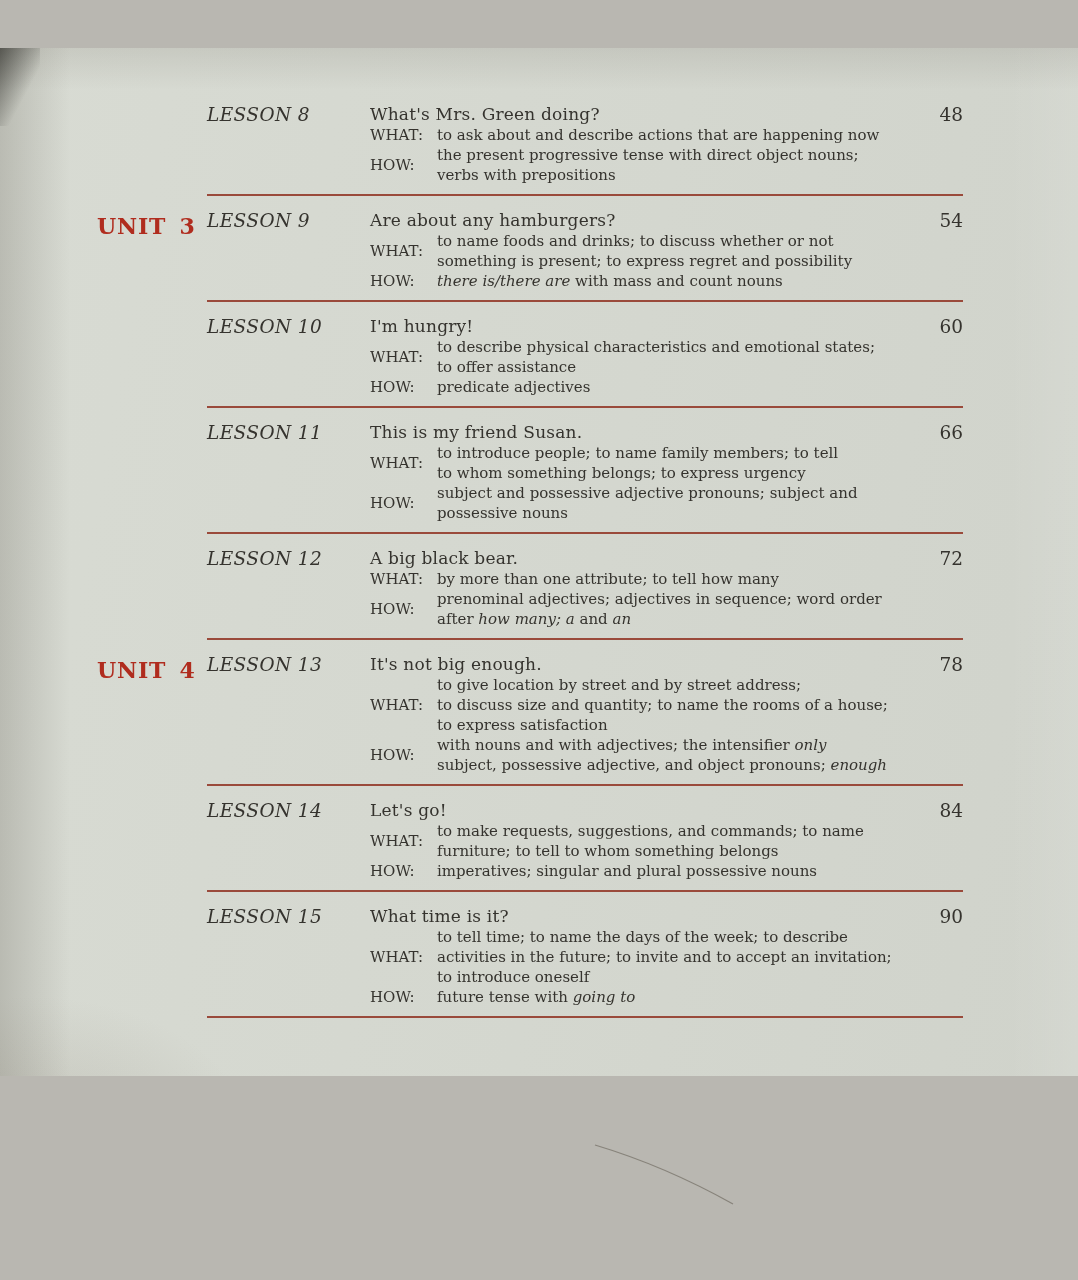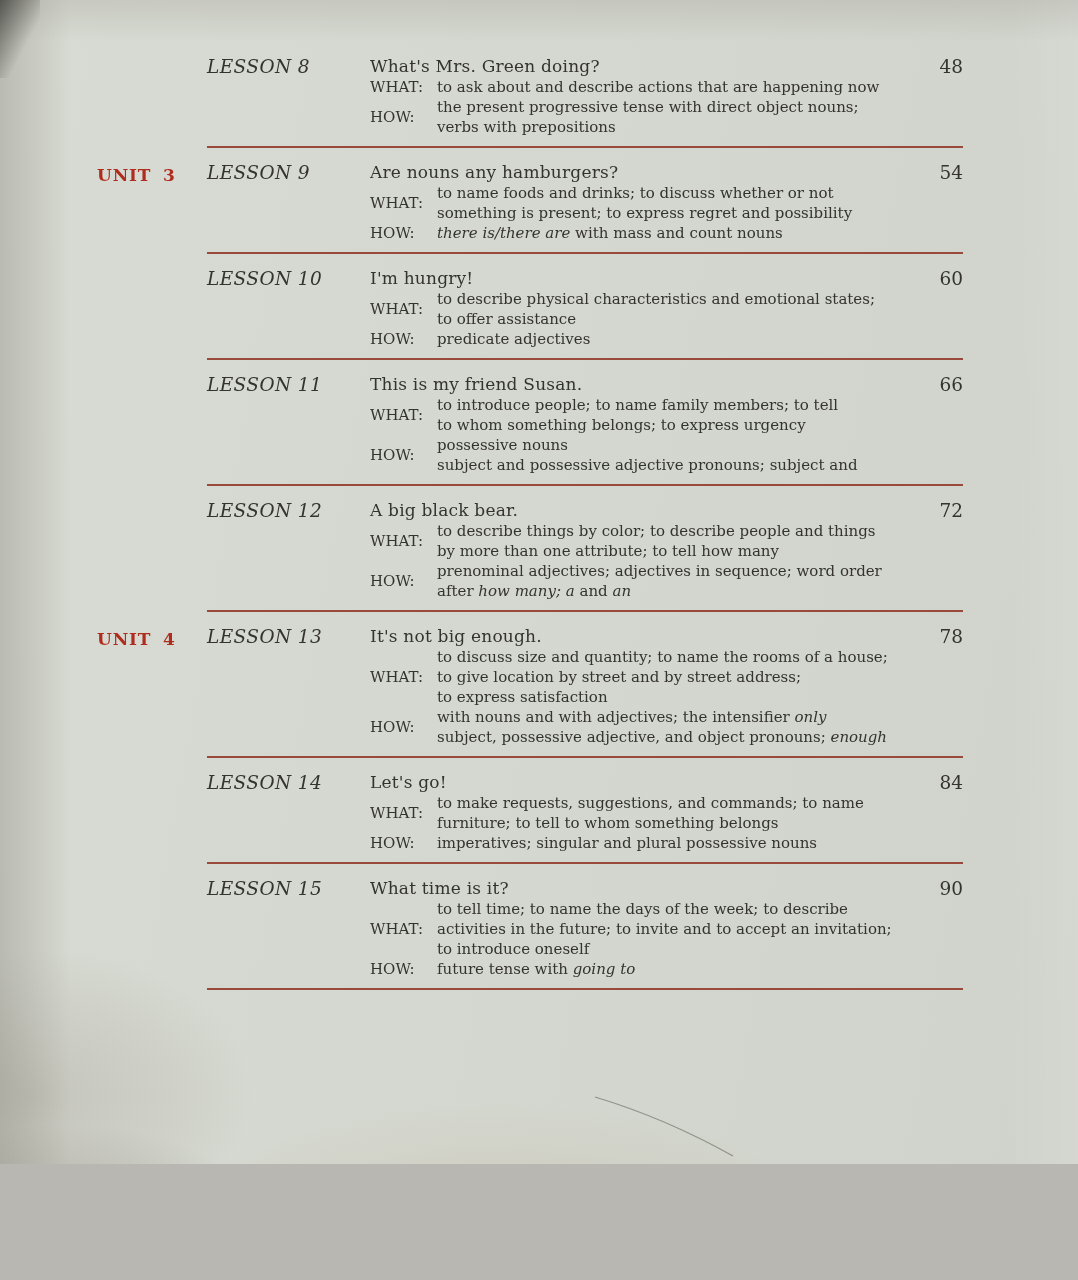--- a/index.html
+++ b/index.html
@@ -3,57 +3,58 @@
 <meta charset="utf-8">
 <style>
   html, body { margin: 0; padding: 0; }
   body {
     width: 1078px; height: 1280px; overflow: hidden;
     font-family: "DejaVu Serif", serif;
     background: #b9b7b1;
   }
   .page {
     position: relative;
-    width: 1078px; height: 1164px;
+    width: 1078px; height: 1028px;
     color: var(--text-color, #35332e);
     background:
       radial-gradient(60px 14px at 385px 1276px, rgba(50,40,22,0.55), rgba(50,40,22,0) 75%),
       radial-gradient(95px 42px at 310px 1266px, rgba(104,70,28,0.50), rgba(104,70,28,0) 72%),
       radial-gradient(120px 52px at 520px 1260px, rgba(140,95,45,0.42), rgba(140,95,45,0) 70%),
       radial-gradient(160px 62px at 700px 1254px, rgba(150,105,55,0.38), rgba(150,105,55,0) 70%),
       radial-gradient(220px 85px at 420px 1238px, rgba(160,120,70,0.30), rgba(160,120,70,0) 70%),
       radial-gradient(150px 60px at 1005px 1262px, rgba(150,110,60,0.30), rgba(150,110,60,0) 70%),
       radial-gradient(260px 130px at 70px 1215px, rgba(110,100,90,0.28), rgba(110,100,90,0) 70%),
       radial-gradient(320px 210px at 30px 1095px, rgba(128,118,103,0.22), rgba(128,118,103,0) 70%),
       radial-gradient(520px 270px at 500px 1305px, rgba(170,140,95,0.28), rgba(170,140,95,0) 75%),
       linear-gradient(to right, rgba(100,96,86,0.26) 0px, rgba(100,96,86,0) 70px),
       linear-gradient(to bottom, rgba(118,114,104,0.16) 0px, rgba(118,114,104,0) 42px),
       linear-gradient(to left, rgba(255,255,255,0.10) 0px, rgba(255,255,255,0) 70px),
       linear-gradient(100deg, #d8dbd3 0%, #d4d7cf 55%, #d0d3cb 100%);
+    margin-top: 48px;
   }
   .corner-shadow {
     position: absolute; top: 0; left: 0; width: 40px; height: 78px;
     background: linear-gradient(118deg, rgba(24,24,20,0.58) 0%, rgba(24,24,20,0) 62%);
   }
   .scratch { position: absolute; left: 585px; top: 1088px; }
 
   .toc { position: absolute; left: 207px; top: 50px; width: 756px; }
 
   .entry {
     position: relative;
     display: grid;
     grid-template-columns: 163px 1fr;
     padding: 14px 0 9px 0;
     border-bottom: 2px solid var(--rule-color, #9a4a3b);
   }
   .entry:first-child { padding-top: 6px; }
 
   .unit {
     position: absolute; left: -110px; top: 17px;
-    font-size: 17px; font-weight: bold;
+    font-size: 22px; font-weight: bold;
     letter-spacing: 0.8px; word-spacing: 5px;
     color: var(--unit-color, #b02c1e);
     text-align: right;
   }
   .lesson {
     font-style: italic; font-size: 18.5px; line-height: 21px;
     letter-spacing: 0.4px;
   }
   .title-row {
     display: flex; justify-content: space-between; align-items: flex-end;
@@ -95,21 +96,21 @@
               <div class="toc-line"><span>verbs with prepositions</span></div>
             </div>
       </div>
     </div>
   </section>
       <section class="entry">
     <div class="unit">UNIT 3</div>
     <div class="lesson">LESSON 9</div>
     <div class="content">
       <div class="title-row">
-        <span class="title">Are nouns any hamburgers?</span>
+        <span class="title">Are about any hamburgers?</span>
         <span class="pagenum">54</span>
       </div>
       <div class="desc-row">
         <span class="desc-label">WHAT:</span>
         <div class="desc-text">
               <div class="toc-line"><span>to name foods and drinks; to discuss whether or not</span></div>
               <div class="toc-line"><span>something is present; to express regret and possibility</span></div>
             </div>
       </div>
       <div class="desc-row">
@@ -154,38 +155,37 @@
       <div class="desc-row">
         <span class="desc-label">WHAT:</span>
         <div class="desc-text">
               <div class="toc-line"><span>to introduce people; to name family members; to tell</span></div>
               <div class="toc-line"><span>to whom something belongs; to express urgency</span></div>
             </div>
       </div>
       <div class="desc-row">
         <span class="desc-label">HOW:</span>
         <div class="desc-text">
+              <div class="toc-line"><span>subject and possessive adjective pronouns; subject and</span></div>
               <div class="toc-line"><span>possessive nouns</span></div>
-              <div class="toc-line"><span>subject and possessive adjective pronouns; subject and</span></div>
             </div>
       </div>
     </div>
   </section>
       <section class="entry">
 
     <div class="lesson">LESSON 12</div>
     <div class="content">
       <div class="title-row">
         <span class="title">A big black bear.</span>
         <span class="pagenum">72</span>
       </div>
       <div class="desc-row">
         <span class="desc-label">WHAT:</span>
         <div class="desc-text">
-              <div class="toc-line"><span>to describe things by color; to describe people and things</span></div>
               <div class="toc-line"><span>by more than one attribute; to tell how many</span></div>
             </div>
       </div>
       <div class="desc-row">
         <span class="desc-label">HOW:</span>
         <div class="desc-text">
               <div class="toc-line"><span>prenominal adjectives; adjectives in sequence; word order</span></div>
               <div class="toc-line"><span>after </span><span class="it">how many; a</span><span> and </span><span class="it">an</span></div>
             </div>
       </div>
@@ -195,22 +195,22 @@
     <div class="unit">UNIT 4</div>
     <div class="lesson">LESSON 13</div>
     <div class="content">
       <div class="title-row">
         <span class="title">It's not big enough.</span>
         <span class="pagenum">78</span>
       </div>
       <div class="desc-row">
         <span class="desc-label">WHAT:</span>
         <div class="desc-text">
+              <div class="toc-line"><span>to give location by street and by street address;</span></div>
               <div class="toc-line"><span>to discuss size and quantity; to name the rooms of a house;</span></div>
-              <div class="toc-line"><span>to give location by street and by street address;</span></div>
               <div class="toc-line"><span>to express satisfaction</span></div>
             </div>
       </div>
       <div class="desc-row">
         <span class="desc-label">HOW:</span>
         <div class="desc-text">
               <div class="toc-line"><span>with nouns and with adjectives; the intensifier </span><span class="it">only</span></div>
               <div class="toc-line"><span>subject, possessive adjective, and object pronouns; </span><span class="it">enough</span></div>
             </div>
       </div>

